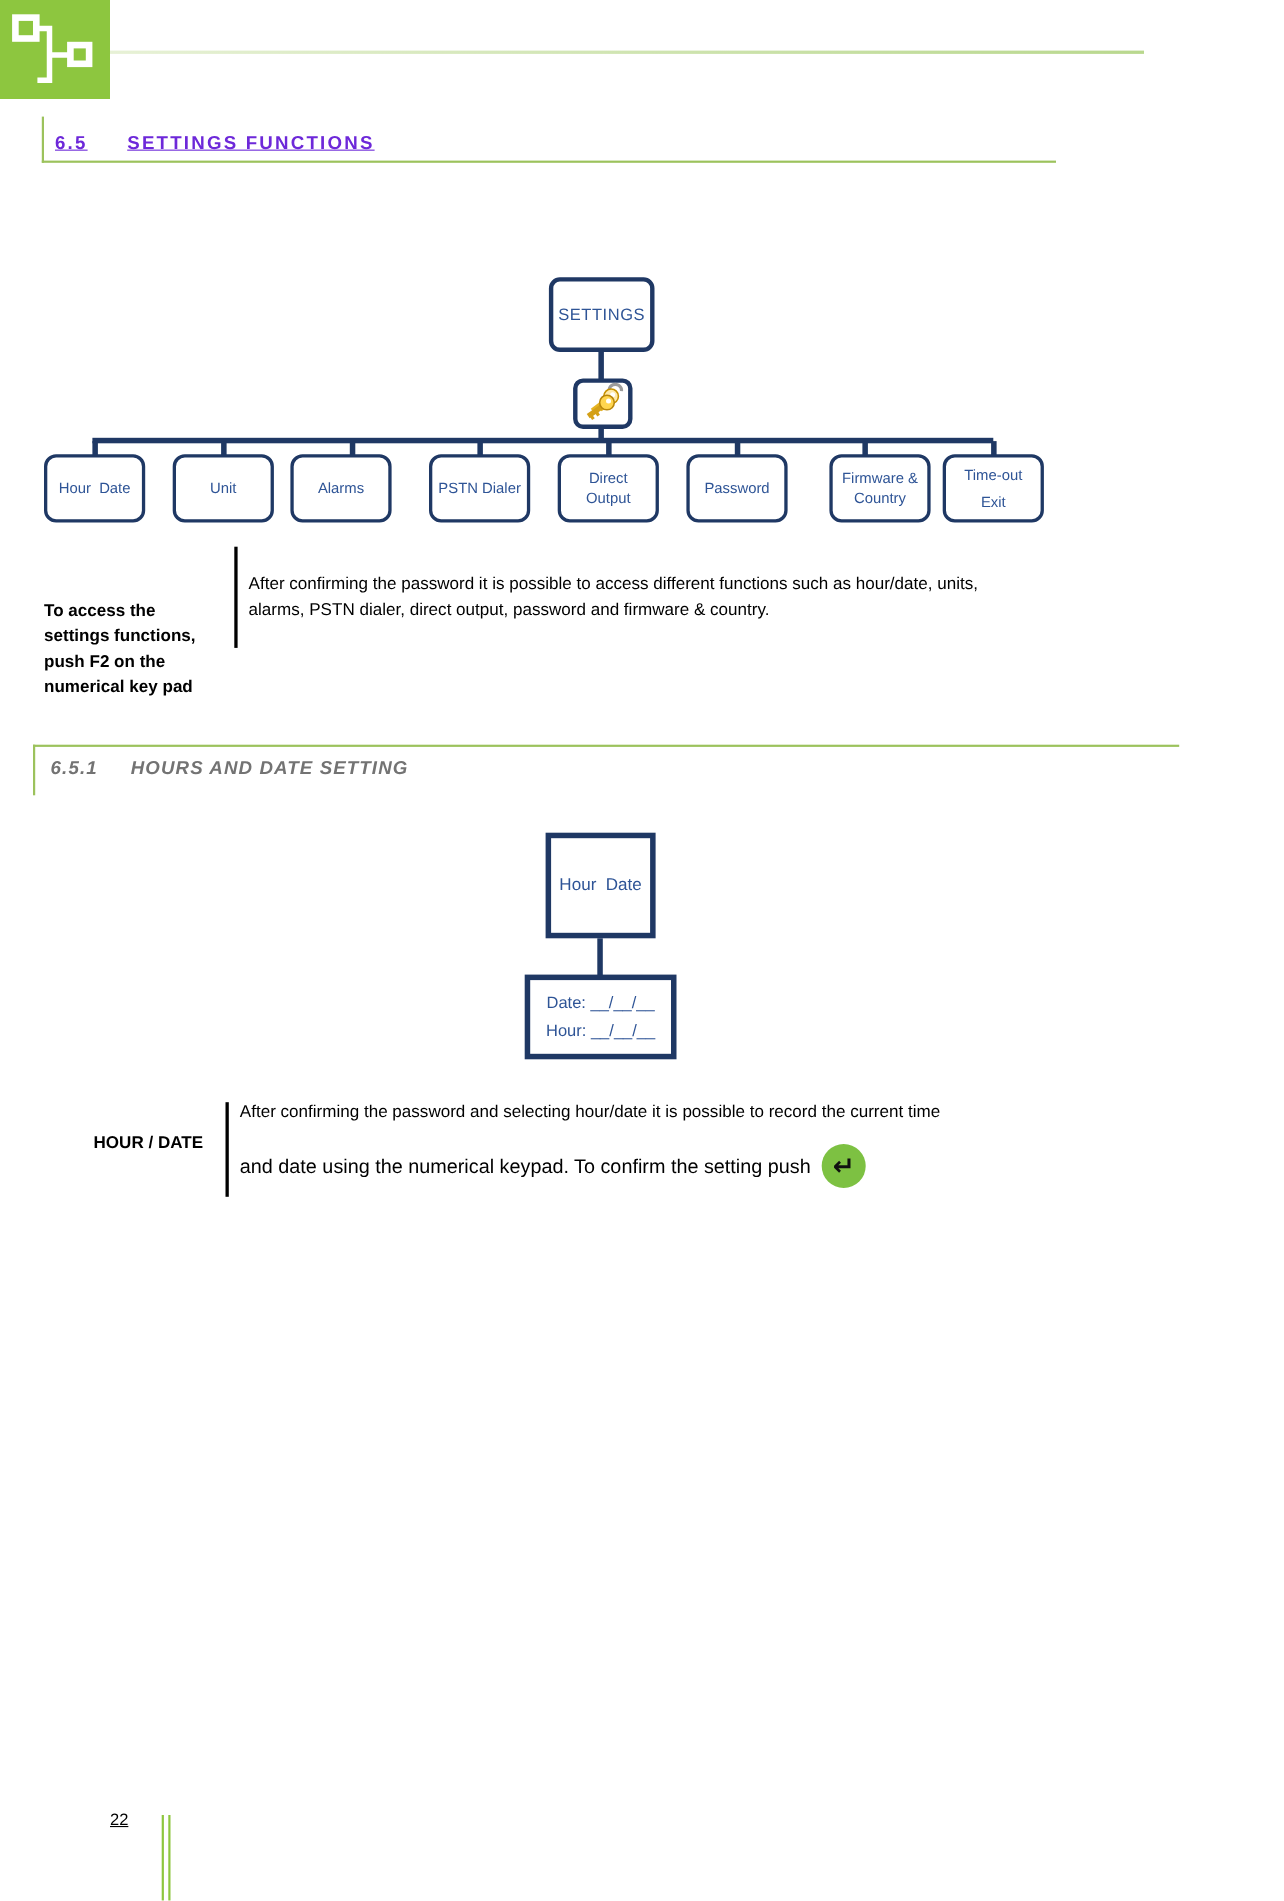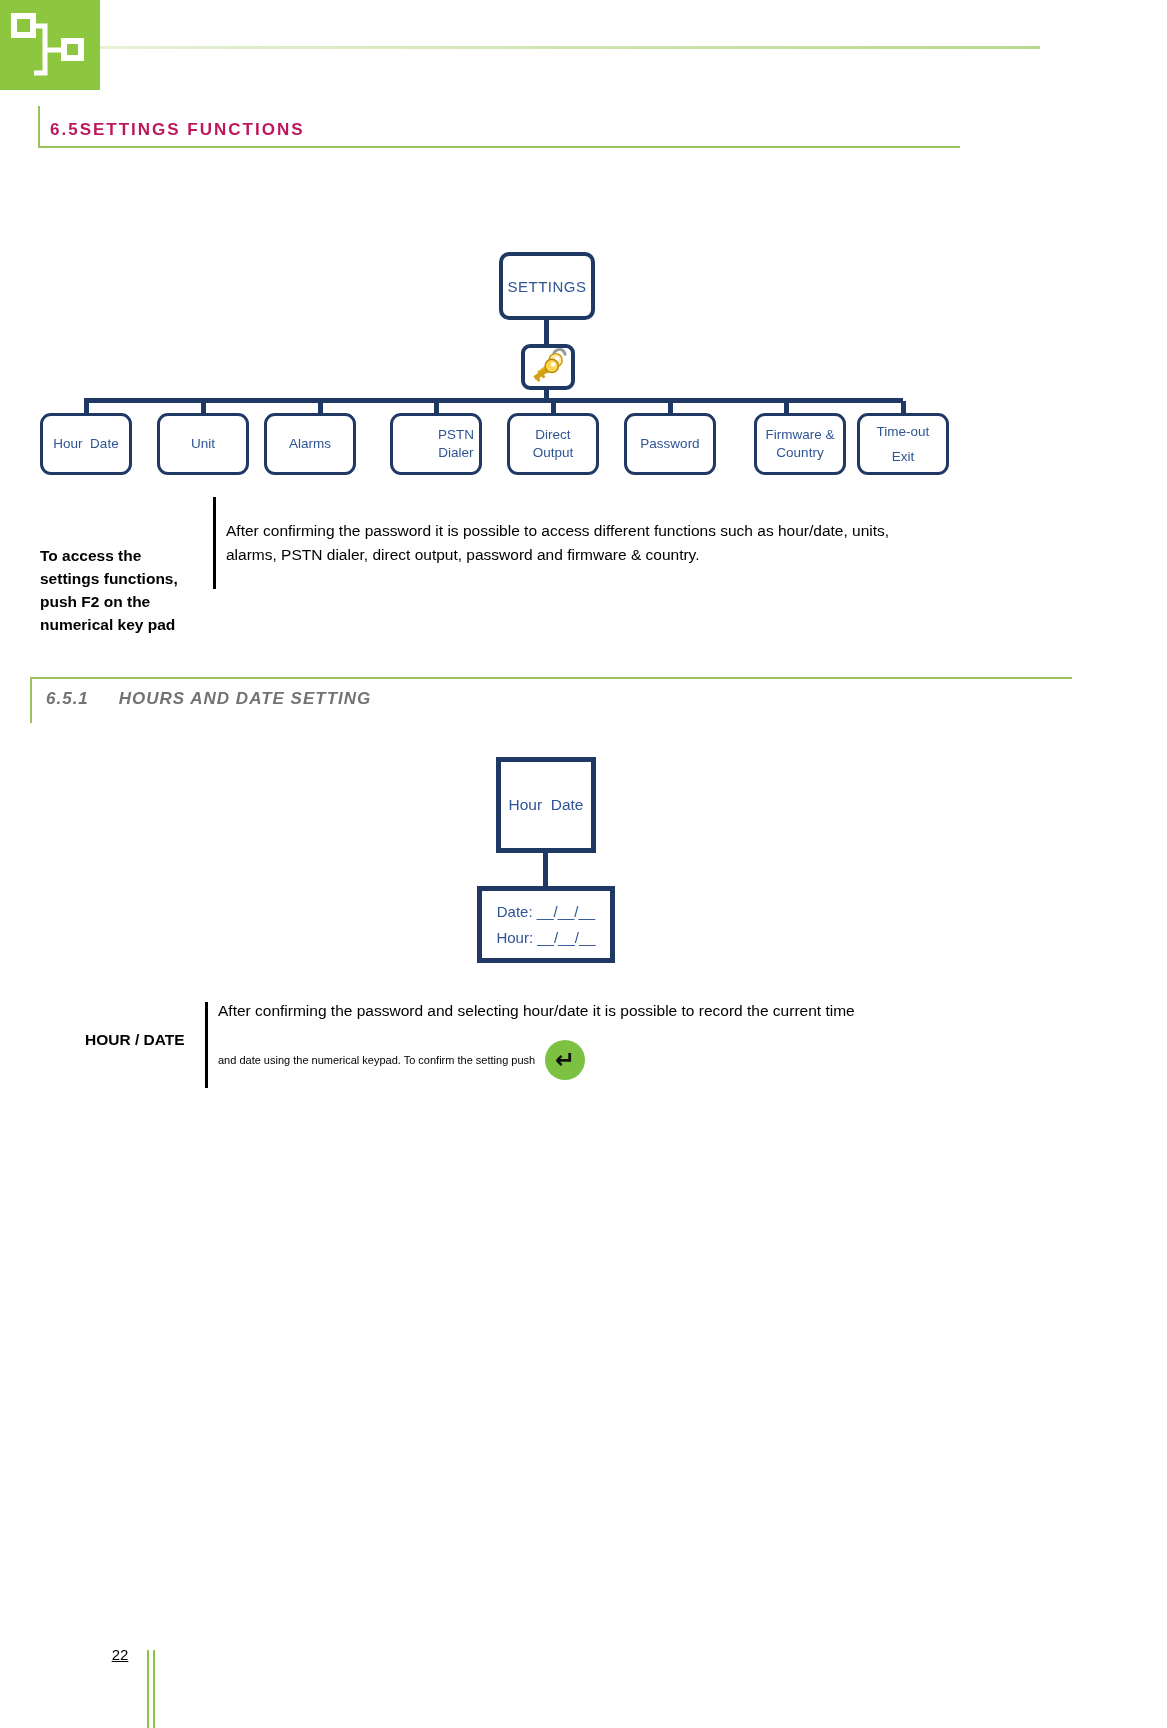--- a/index.html
+++ b/index.html
@@ -12,22 +12,22 @@
   .abs { position:absolute; }
 
   
   .logo { left:0; top:8; width:100px; height:90px; }
   .top-rule { left:100px; top:46px; width:940px; height:3px;
     background:linear-gradient(to right,#e7f1d6,#b9d88e); }
 
   
   .h65 { left:38px; top:106px; width:922px; height:42px;
     border-left:2px solid #9cc25c; border-bottom:2px solid #9cc25c;
-    display:flex; align-items:flex-end; padding:0 0 6px 10px;
-    color:#be185d; font-weight:bold; font-size:17px; letter-spacing:2px; }
+    display:flex; align-items:flex-end; gap:36px; padding:0 0 6px 10px;
+    color:#6d28d9; font-weight:bold; font-size:17px; letter-spacing:2px;text-decoration:underline; }
   .h651 { left:30px; top:677px; width:1042px; height:46px;
     border-left:2px solid #9cc25c; border-top:2px solid #9cc25c;
     display:flex; align-items:flex-start; gap:30px; padding:10px 0 0 14px;
     color:#737373; font-weight:bold; font-style:italic; font-size:17px; letter-spacing:1px; }
 
   
   .navy { background:#1f3864; }
   .node-text { color:#2e5496; }
   .settings-box { left:499px; top:252px; width:96px; height:68px;
     border:4px solid #1f3864; border-radius:10px;
@@ -57,27 +57,27 @@
     font-weight:bold; font-size:15.5px; line-height:23px; color:#000;margin-top:46px; }
   .note-divider1 { left:213px; top:497px; width:3px; height:92px; background:#000; }
   .note-body1 { left:226px; top:519px; width:710px;
     font-size:15.5px; line-height:24px; color:#000; }
 
   .side-note2 { left:40px; top:1031px; font-weight:bold; font-size:15.5px; color:#000;margin-left:45px; }
   .note-divider2 { left:205px; top:1002px; width:3px; height:86px; background:#000; }
   .note2-line1 { left:218px; top:1002px; width:740px; white-space:nowrap;
     font-size:15.5px; color:#000; }
   .note2-row { left:218px; top:1040px; display:flex; align-items:center; gap:10px; }
-  .note2-row span.t { font-size:11px; color:#000; }
+  .note2-row span.t { font-size:18px; color:#000; }
   .enter-icon { width:40px; height:40px; border-radius:50%; background:#7dc142;
     display:flex; align-items:center; justify-content:center;
     font-family:"DejaVu Sans",sans-serif; font-weight:bold; font-size:24px; color:#101010; }
 
   
-  .page-num { left:100px; top:1646px; width:40px; text-align:center;
+  .page-num { left:100px; top:1646px; width:40px; text-align:left;
     font-size:15px; color:#000;text-decoration:underline; }
   .footer-rule { left:147px; top:1650px; width:8px; height:78px;
     border-left:2.5px solid #8dc63f; border-right:2.5px solid #8dc63f; }
 </style>
 </head>
 <body>
 
 <div class="page">
 
   <div class="abs logo">
@@ -135,21 +135,21 @@
 
   <div class="fbox" style="left:40px;">
     <span class="pre">Hour  Date</span>
   </div>
   <div class="fbox" style="left:157px;">
     <span>Unit</span>
   </div>
   <div class="fbox" style="left:264px;">
     <span>Alarms</span>
   </div>
-  <div class="fbox" style="left:390px;padding-left:40px;">
+  <div class="fbox" style="left:390px;">
     <span>PSTN Dialer</span>
   </div>
   <div class="fbox" style="left:507px;">
     <span>Direct</span>
     <span>Output</span>
   </div>
   <div class="fbox" style="left:624px;align-items:center;">
     <span>Password</span>
   </div>
   <div class="fbox" style="left:740px;margin-left:14px;">

